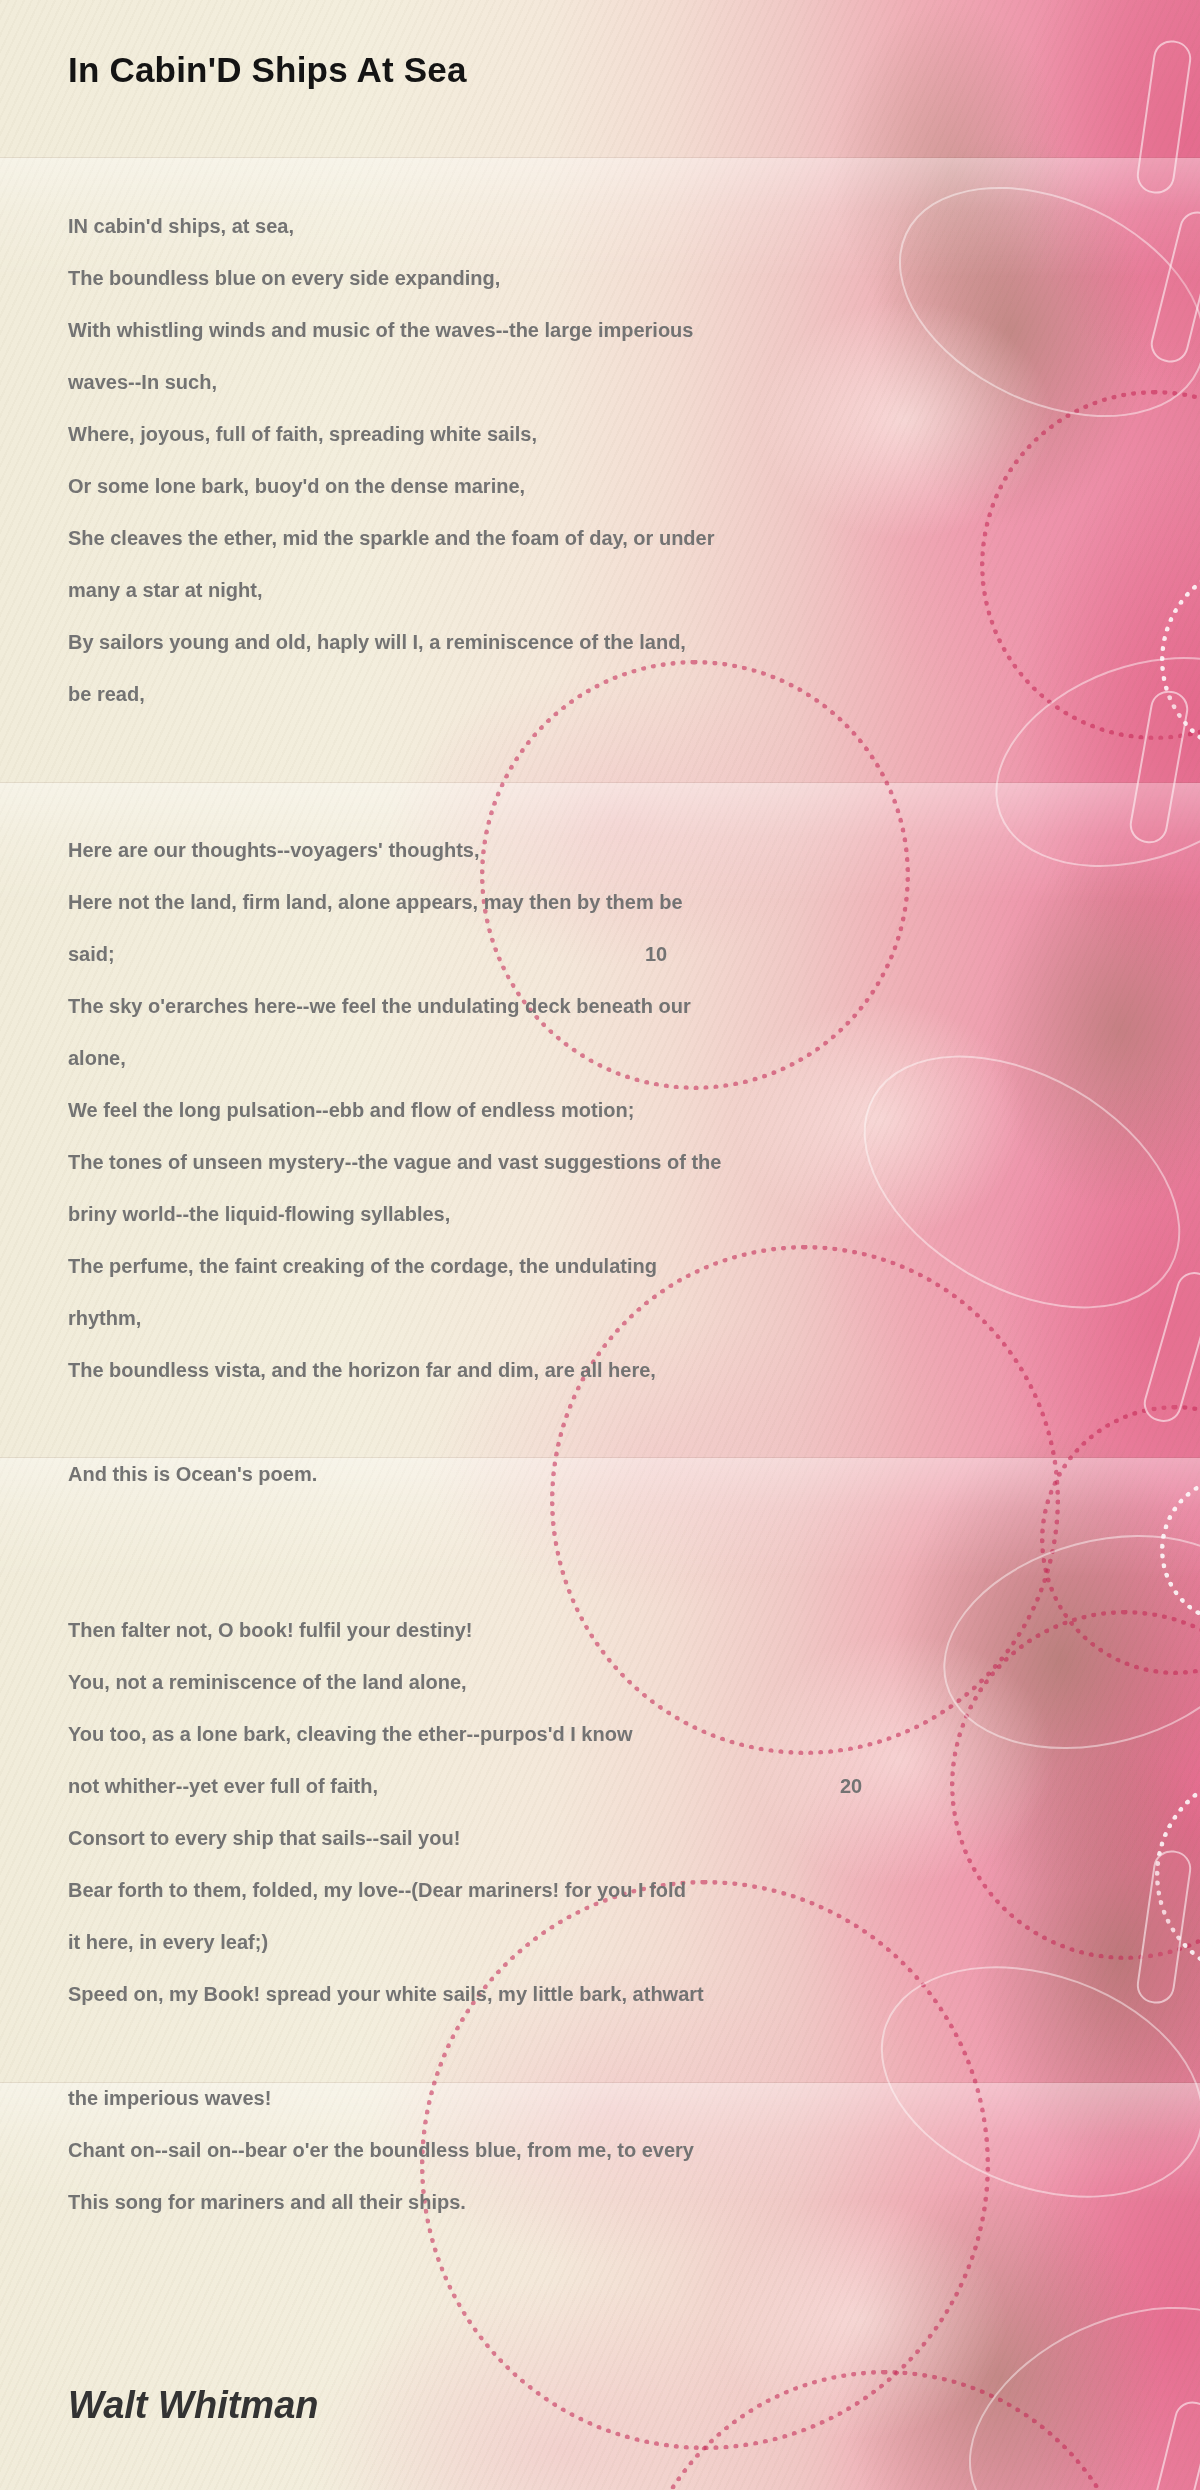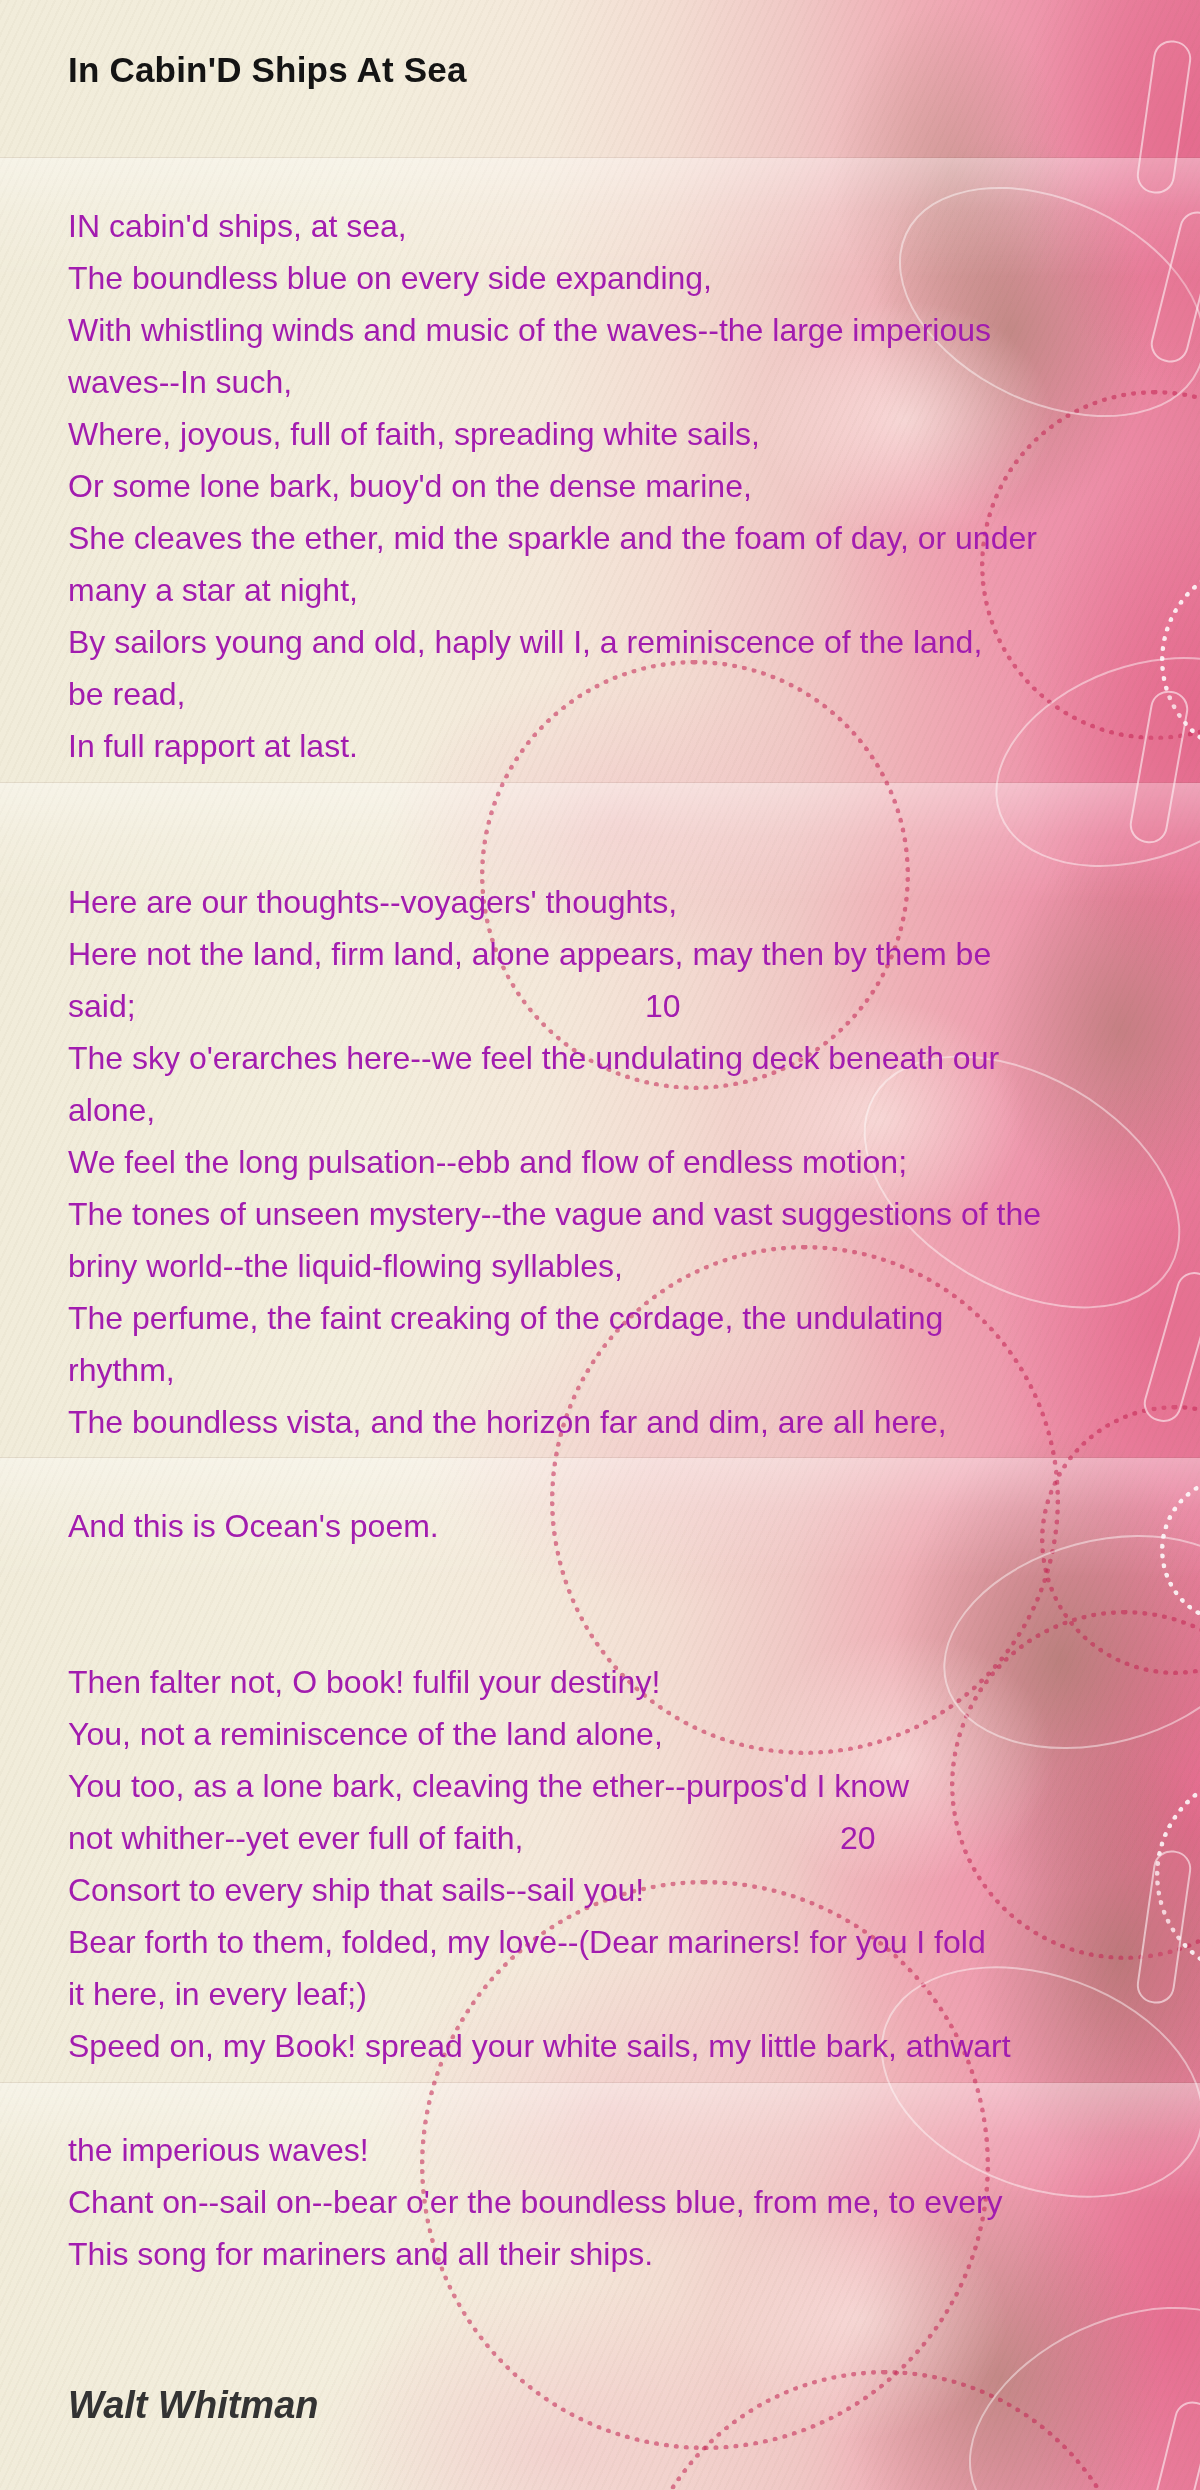--- a/index.html
+++ b/index.html
@@ -84,21 +84,21 @@
   .poem-title {
     position: absolute; left: 68px; top: 50px;
     font-size: 35px; font-weight: bold; color: #141414;
     letter-spacing: 0.2px; white-space: nowrap;
   }
 
   .poem-body { position: absolute; left: 68px; top: 200px; right: 10px; }
 
   .poem-line {
     position: relative; height: 52px; line-height: 52px;
-    font-size: 32px; font-weight: normal; color: #a21caf;
+    font-size: 20px; font-weight: bold; color: #737373;
     white-space: pre;
   }
   .line-num { position: absolute; top: 0; text-align: right; }
   .num-a { left: 577px; }
   .num-b { left: 772px; }
 
   .poem-author {
     position: absolute; left: 68px; top: 2384px;
     font-size: 38px; font-style: italic; font-weight: 700;
     color: #333333; white-space: nowrap;
@@ -145,21 +145,20 @@
         <div class="poem-line"><span>IN cabin'd ships, at sea,</span></div>
         <div class="poem-line"><span>The boundless blue on every side expanding,</span></div>
         <div class="poem-line"><span>With whistling winds and music of the waves--the large imperious</span></div>
         <div class="poem-line"><span>waves--In such,</span></div>
         <div class="poem-line"><span>Where, joyous, full of faith, spreading white sails,</span></div>
         <div class="poem-line"><span>Or some lone bark, buoy'd on the dense marine,</span></div>
         <div class="poem-line"><span>She cleaves the ether, mid the sparkle and the foam of day, or under</span></div>
         <div class="poem-line"><span>many a star at night,</span></div>
         <div class="poem-line"><span>By sailors young and old, haply will I, a reminiscence of the land,</span></div>
         <div class="poem-line"><span>be read,</span></div>
-        <div class="poem-line"><span>In full rapport at last.</span></div>
         <div class="poem-line"><span></span></div>
         <div class="poem-line"><span></span></div>
         <div class="poem-line"><span>Here are our thoughts--voyagers' thoughts,</span></div>
         <div class="poem-line"><span>Here not the land, firm land, alone appears, may then by them be</span></div>
         <div class="poem-line"><span>said;</span><span class="line-num num-a">10</span></div>
         <div class="poem-line"><span>The sky o'erarches here--we feel the undulating deck beneath our</span></div>
         <div class="poem-line"><span>alone,</span></div>
         <div class="poem-line"><span>We feel the long pulsation--ebb and flow of endless motion;</span></div>
         <div class="poem-line"><span>The tones of unseen mystery--the vague and vast suggestions of the</span></div>
         <div class="poem-line"><span>briny world--the liquid-flowing syllables,</span></div>

